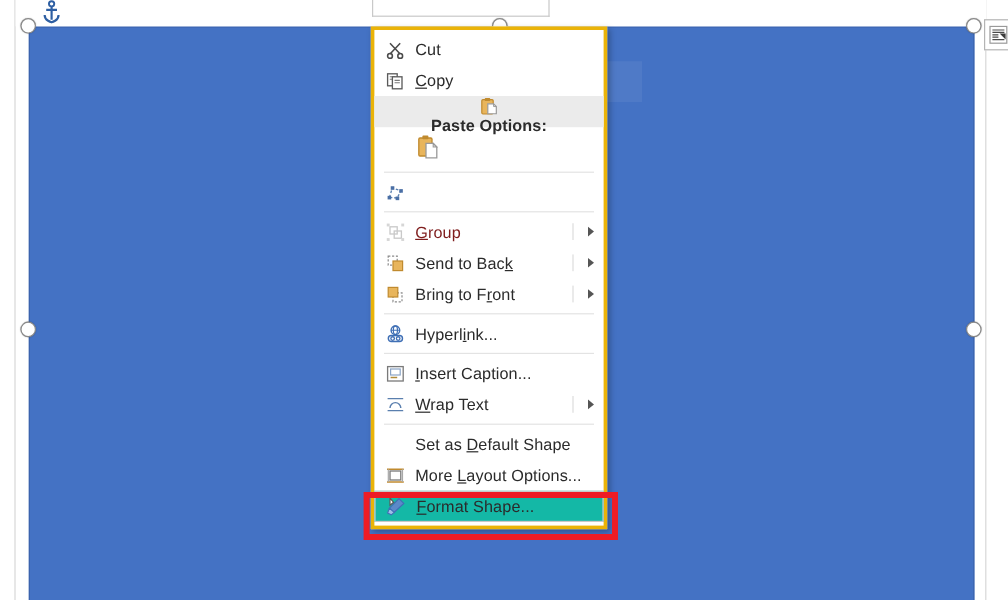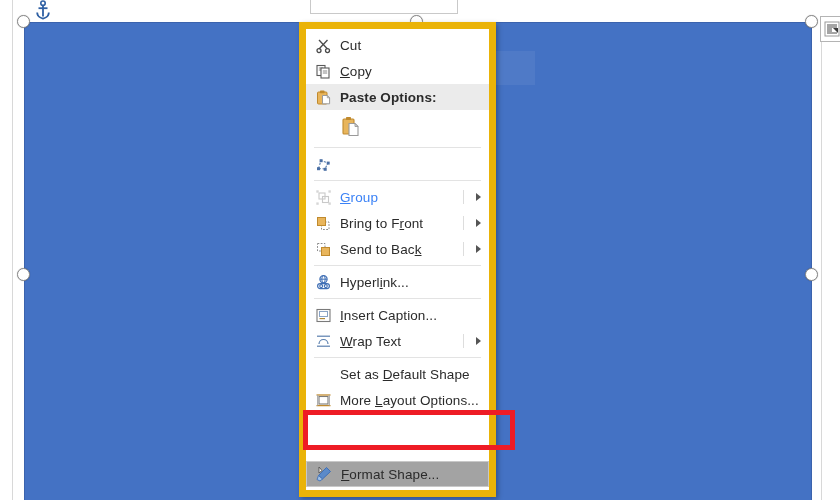--- a/index.html
+++ b/index.html
@@ -52,44 +52,44 @@
 
   
   .layout-btn{
     position:absolute;left:820px;top:16px;width:24px;height:26px;
     background:#ffffff;border:1px solid #b4b4b4;box-sizing:border-box;
     display:flex;align-items:center;justify-content:center;
   }
 
   
   .menu{
-    position:absolute;left:299px;top:22px;width:197px;
-    background:#ffffff;border:7px solid #eab308;
+    position:absolute;left:309px;top:22px;width:197px;
+    background:#ffffff;border:3px solid #eab308;
     box-shadow:2px 2px 5px rgba(0,0,0,.28);
     box-sizing:border-box;padding:3px 0 3px 0;
   }
   .mi{
     position:relative;display:flex;align-items:center;height:26px;
     font-size:13.5px;color:#2b2b2b;cursor:default;
   }
   .mi .ico{
     width:34px;min-width:34px;height:26px;display:flex;align-items:center;justify-content:center;
   }
   .mi .lbl{flex:1;white-space:nowrap;letter-spacing:.1px;}
   .mi .arrow{
     width:22px;min-width:22px;display:flex;align-items:center;justify-content:center;
     font-size:8px;color:#4a4a4a;
   }
   .mi .arrow:before{content:"";border-left:5px solid #555;border-top:4px solid transparent;border-bottom:4px solid transparent;}
   .mi.has-arrow .sep-tick{
     position:absolute;right:25px;top:6px;width:1px;height:14px;background:#dddddd;
   }
-  .mi.hdr{font-weight:bold;background:#ebebeb;color:#2b2b2b;}
-  .mi.disabled .lbl{color:#3b82f6;}
-  .mi.selected{background:#a3a3a3;border:1px solid #c8c8c8;box-sizing:border-box;margin-top:48px;}
+  .mi.hdr{font-weight:bold;background:#ebebeb;color:#2b2b2b;flex-direction:column;}
+  .mi.disabled .lbl{color:#7f1d1d;}
+  .mi.selected{background:#14b8a6;border:1px solid #c8c8c8;box-sizing:border-box;}
   .mi.noicon .lbl{padding-left:0;}
   .sep{height:1px;background:#e3e3e3;margin:3px 8px 3px 8px;}
   .paste-row{display:flex;align-items:center;height:34px;}
   .paste-row .slot{width:34px;min-width:34px;}
   u{text-decoration:underline;}
 
   
   .red-box{
     position:absolute;left:303px;top:410px;width:212px;height:40px;
     border:5px solid #ee1c25;box-sizing:border-box;
@@ -220,37 +220,37 @@
         </svg>
       </span>
       <span class="lbl"><u>G</u>roup</span>
       <span class="sep-tick"></span>
       <span class="arrow"></span>
     </div>
 
     <div class="mi has-arrow">
       <span class="ico">
         <svg width="17" height="17" viewBox="0 0 17 17">
+          <rect x="2.5" y="2.5" width="7.5" height="7.5" fill="none" stroke="#8a8a8a" stroke-width="1" stroke-dasharray="1.8 1.4"></rect>
+          <rect x="6.5" y="6.5" width="8" height="8" fill="#E8B55C" stroke="#C08A2E" stroke-width="1"></rect>
+        </svg>
+      </span>
+      <span class="lbl">Send to Bac<u>k</u></span>
+      <span class="sep-tick"></span>
+      <span class="arrow"></span>
+    </div>
+
+    <div class="mi has-arrow">
+      <span class="ico">
+        <svg width="17" height="17" viewBox="0 0 17 17">
           <rect x="6.5" y="7" width="7.5" height="7.5" fill="none" stroke="#8a8a8a" stroke-width="1" stroke-dasharray="1.8 1.4"></rect>
           <rect x="2.5" y="2.5" width="8" height="8" fill="#E8B55C" stroke="#C08A2E" stroke-width="1"></rect>
         </svg>
       </span>
       <span class="lbl">Bring to F<u>r</u>ont</span>
-      <span class="sep-tick"></span>
-      <span class="arrow"></span>
-    </div>
-
-    <div class="mi has-arrow">
-      <span class="ico">
-        <svg width="17" height="17" viewBox="0 0 17 17">
-          <rect x="2.5" y="2.5" width="7.5" height="7.5" fill="none" stroke="#8a8a8a" stroke-width="1" stroke-dasharray="1.8 1.4"></rect>
-          <rect x="6.5" y="6.5" width="8" height="8" fill="#E8B55C" stroke="#C08A2E" stroke-width="1"></rect>
-        </svg>
-      </span>
-      <span class="lbl">Send to Bac<u>k</u></span>
       <span class="sep-tick"></span>
       <span class="arrow"></span>
     </div>
 
     <div class="sep"></div>
 
     <div class="mi">
       <span class="ico">
         <svg width="17" height="17" viewBox="0 0 17 17">
           <circle cx="8.5" cy="5.2" r="3.6" fill="none" stroke="#3f6fb5" stroke-width="1.2"></circle>

